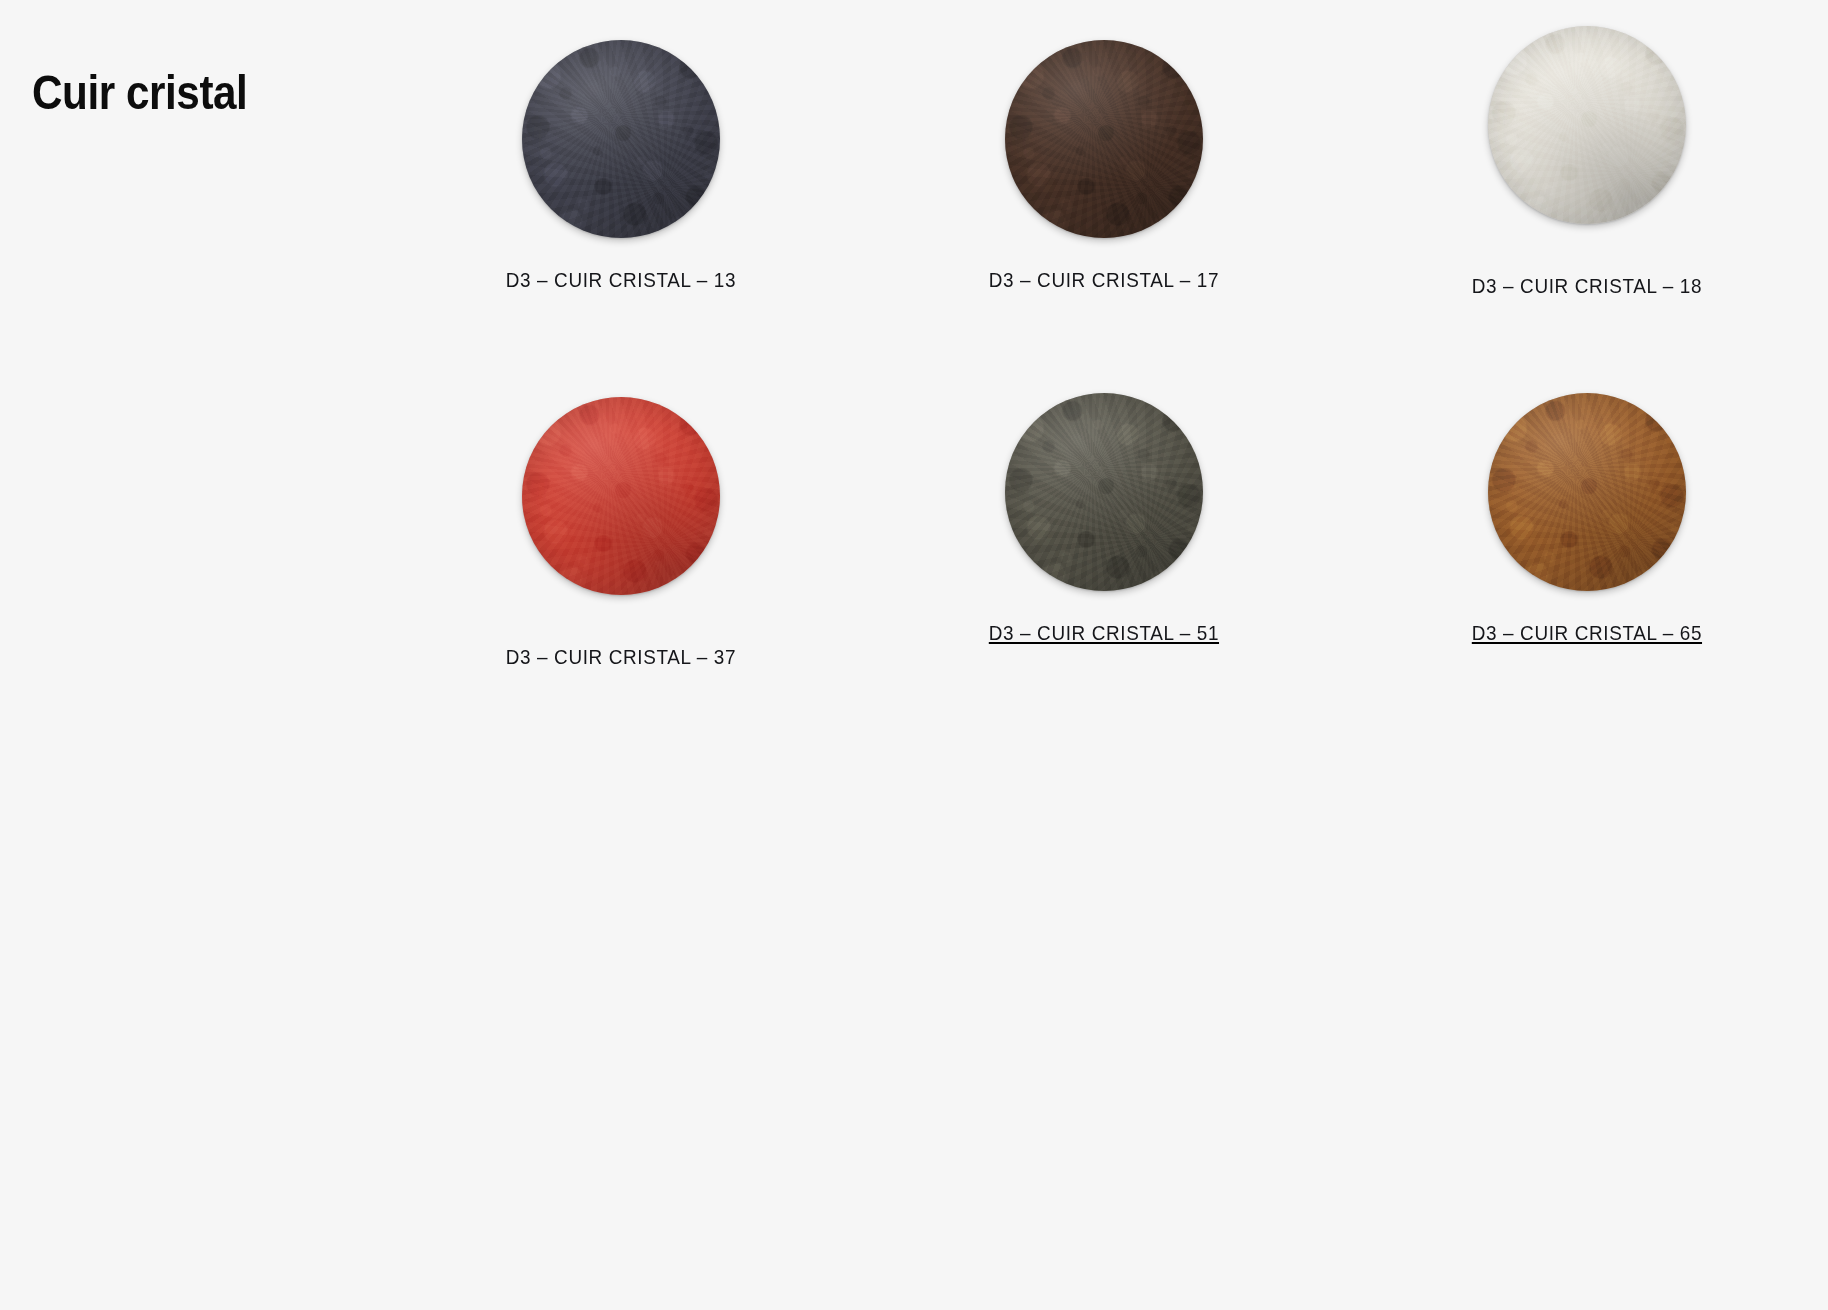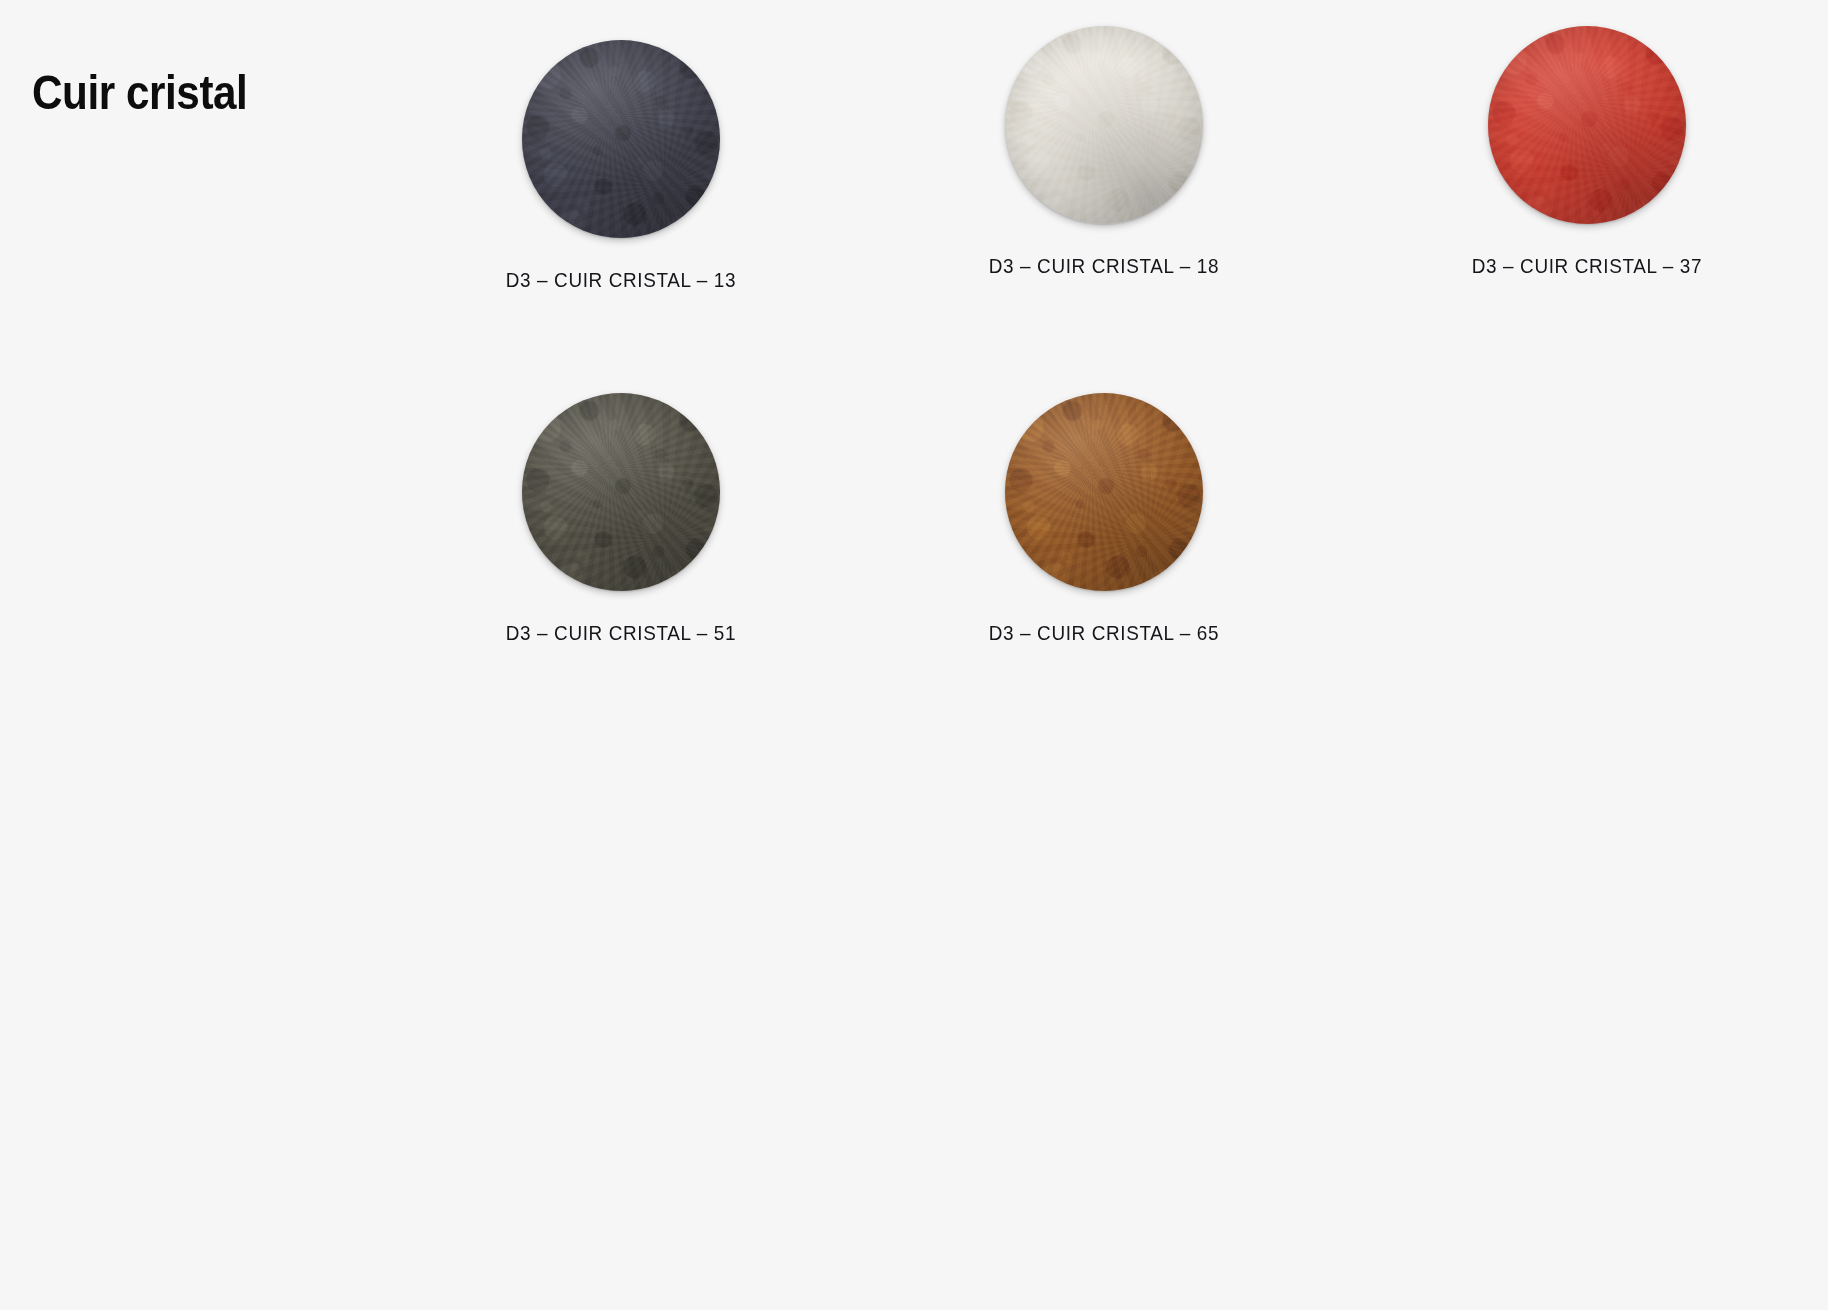--- a/index.html
+++ b/index.html
@@ -45,22 +45,22 @@
     column-gap: 0;
   }
 
   .swatch-cell {
     display: flex;
     flex-direction: column;
     align-items: center;
     justify-content: flex-start;
     padding-top: 40px;
   }
-  .swatch-cell.row-2 { padding-top: 26px; }
-  .swatch-cell.row-3 { padding-top: 22px; }
+  .swatch-cell.row-2 { padding-top: 26px; gap: 20px; }
+  .swatch-cell.row-3 { padding-top: 22px; text-decoration: underline; }
 
   .swatch-disc {
     width: 198px;
     height: 198px;
     border-radius: 50%;
     position: relative;
     overflow: hidden;
     box-shadow:
       0 3px 7px rgba(0,0,0,0.22),
       0 1px 2px rgba(0,0,0,0.14),
@@ -142,20 +142,28 @@
   <div class="swatch-cell row-1">
     <div class="swatch-disc" style="background-color: rgb(67, 68, 80);">
       <div class="grain"></div>
       <div class="grain2"></div>
       <div class="sheen"></div>
     </div>
     <div class="swatch-label" style="color: rgb(21, 22, 26);">D3 – CUIR CRISTAL – 13</div>
   </div>
 
 
+  <div class="swatch-cell row-1">
+    <div class="swatch-disc" style="background-color: rgb(74, 51, 40);">
+      <div class="grain"></div>
+      <div class="grain2"></div>
+      <div class="sheen"></div>
+    </div>
+    <div class="swatch-label" style="color: rgb(21, 22, 26);">D3 – CUIR CRISTAL – 17</div>
+  </div>
 
   <div class="swatch-cell row-2">
     <div class="swatch-disc" style="background-color: rgb(230, 227, 218);">
       <div class="grain"></div>
       <div class="grain2"></div>
       <div class="sheen"></div>
     </div>
     <div class="swatch-label" style="color: rgb(21, 22, 26);">D3 – CUIR CRISTAL – 18</div>
   </div>
 

